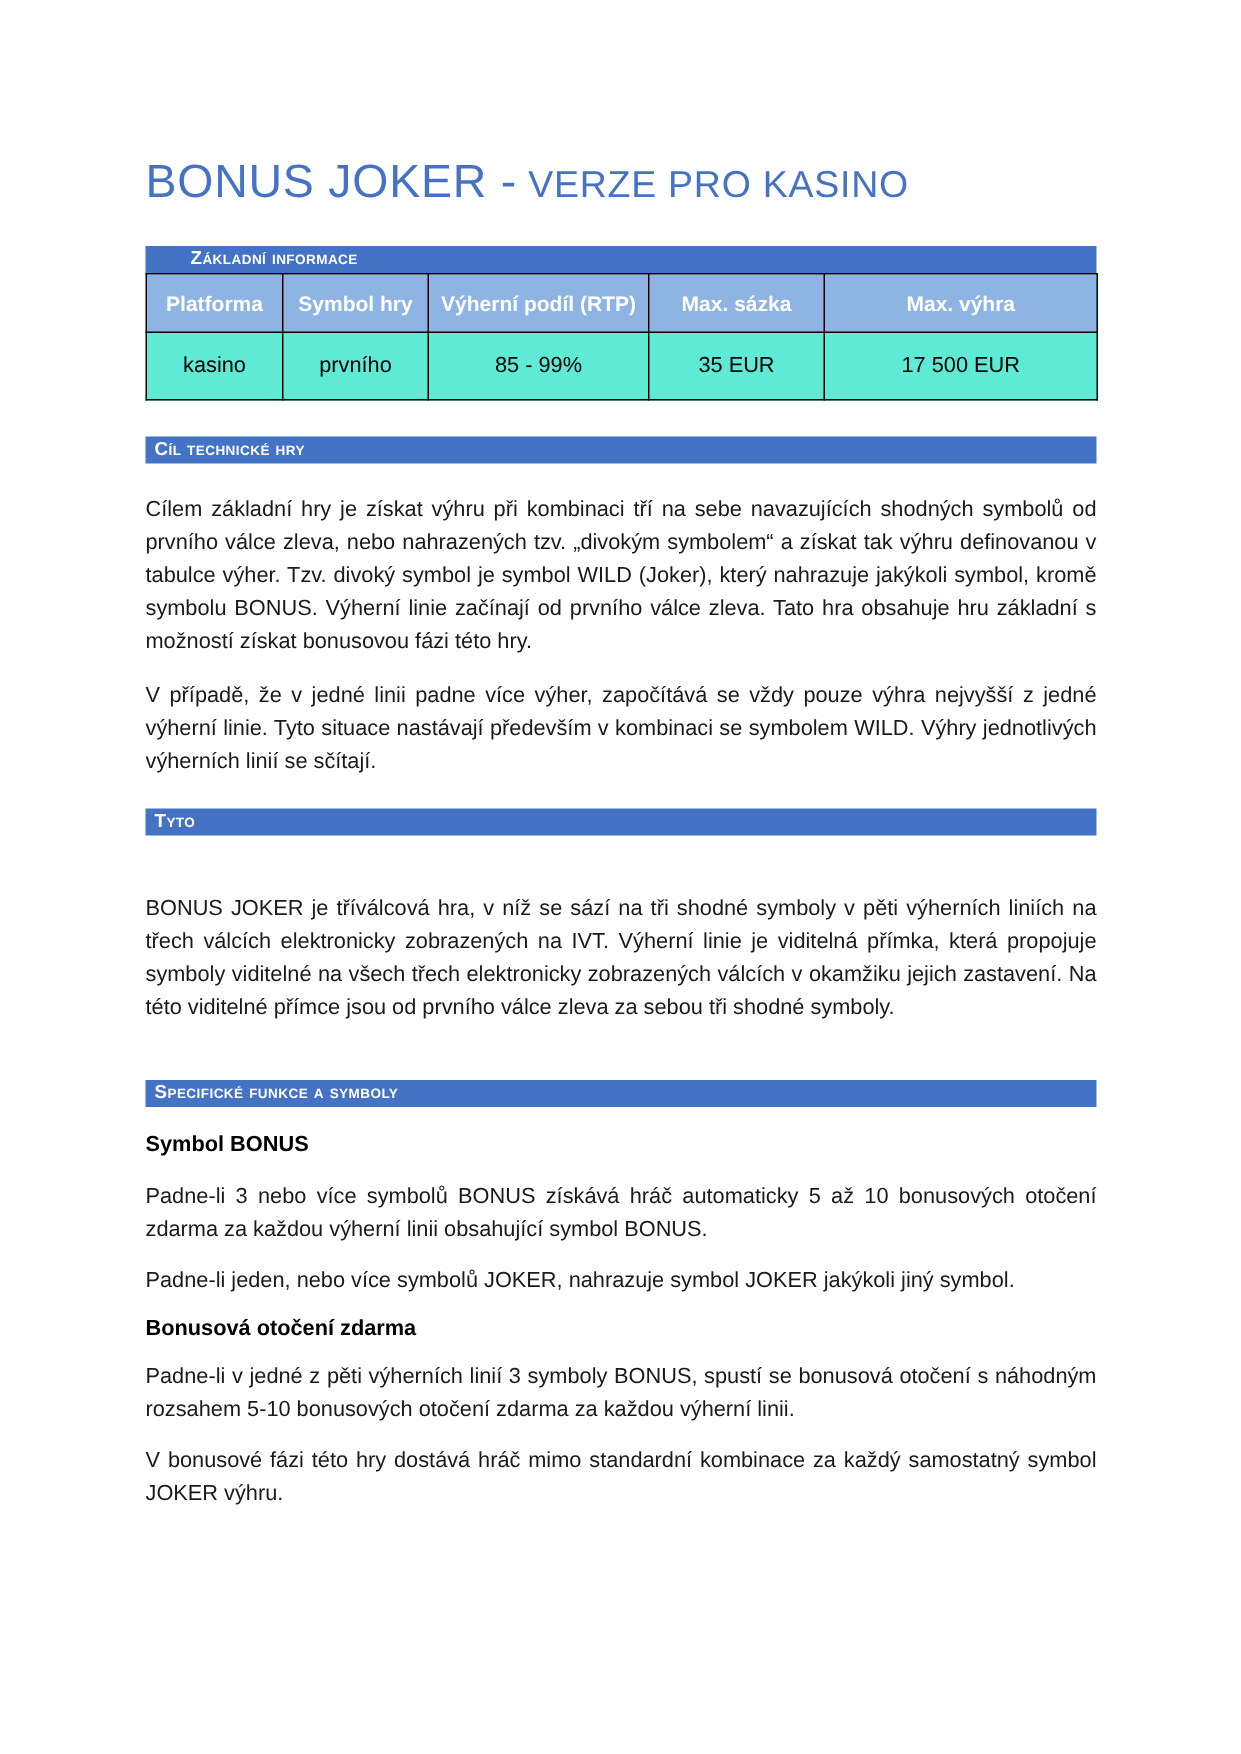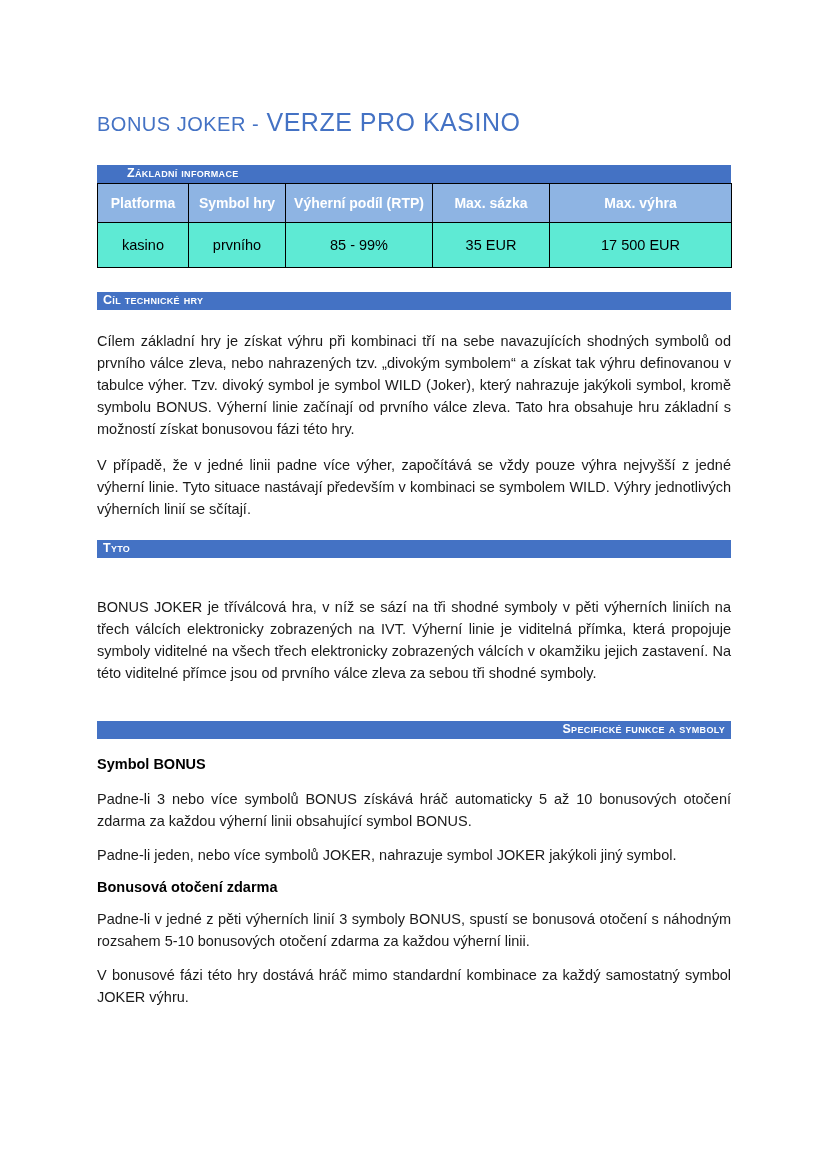--- a/index.html
+++ b/index.html
@@ -26,39 +26,39 @@
 
   
   .doc-title {
     margin: 0;
     padding-top: 100px;
     line-height: 40px;
     font-weight: 400;
     color: #4472C4;
     white-space: nowrap;
   }
-  .title-main { font-size: 20px; letter-spacing: 0.5px; }
+  .title-main { font-size: 31px; letter-spacing: 0.5px; }
   .title-sub  { font-size: 25px; letter-spacing: 0.5px; }
 
   
   .section-bar {
     background: #4472C4;
     color: #ffffff;
     font-size: 12.5px;
     font-weight: 700;
     font-variant: small-caps;
     letter-spacing: 0.3px;
     padding: 1px 6px 3px 6px;
     height: 18px;
     line-height: 14px;
   }
   #bar-zakladni { margin-top: 21px; padding-left: 30px; }
   #bar-cil      { margin-top: 24px; }
   #bar-popis    { margin-top: 20px; }
-  #bar-spec     { margin-top: 37px; text-align: right; }
+  #bar-spec     { margin-top: 37px; }
 
   
   .info-table {
     border-collapse: collapse;
     width: 634px;
     table-layout: fixed;
   }
   .info-table th, .info-table td {
     border: 1.5px solid #000000;
     text-align: center;

